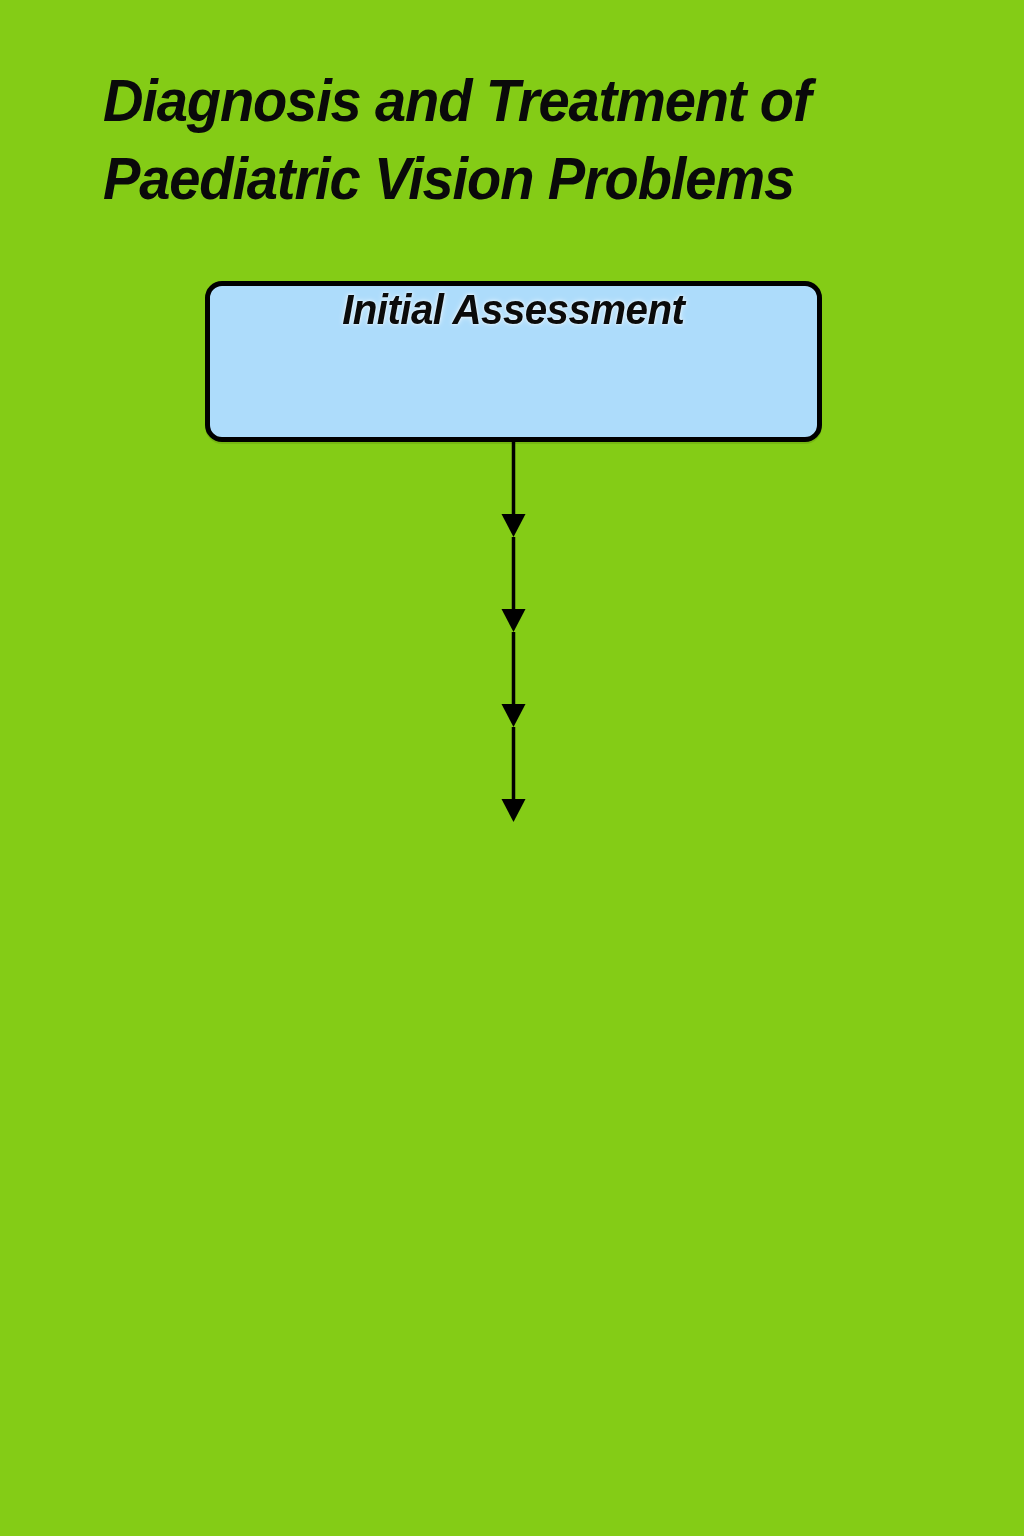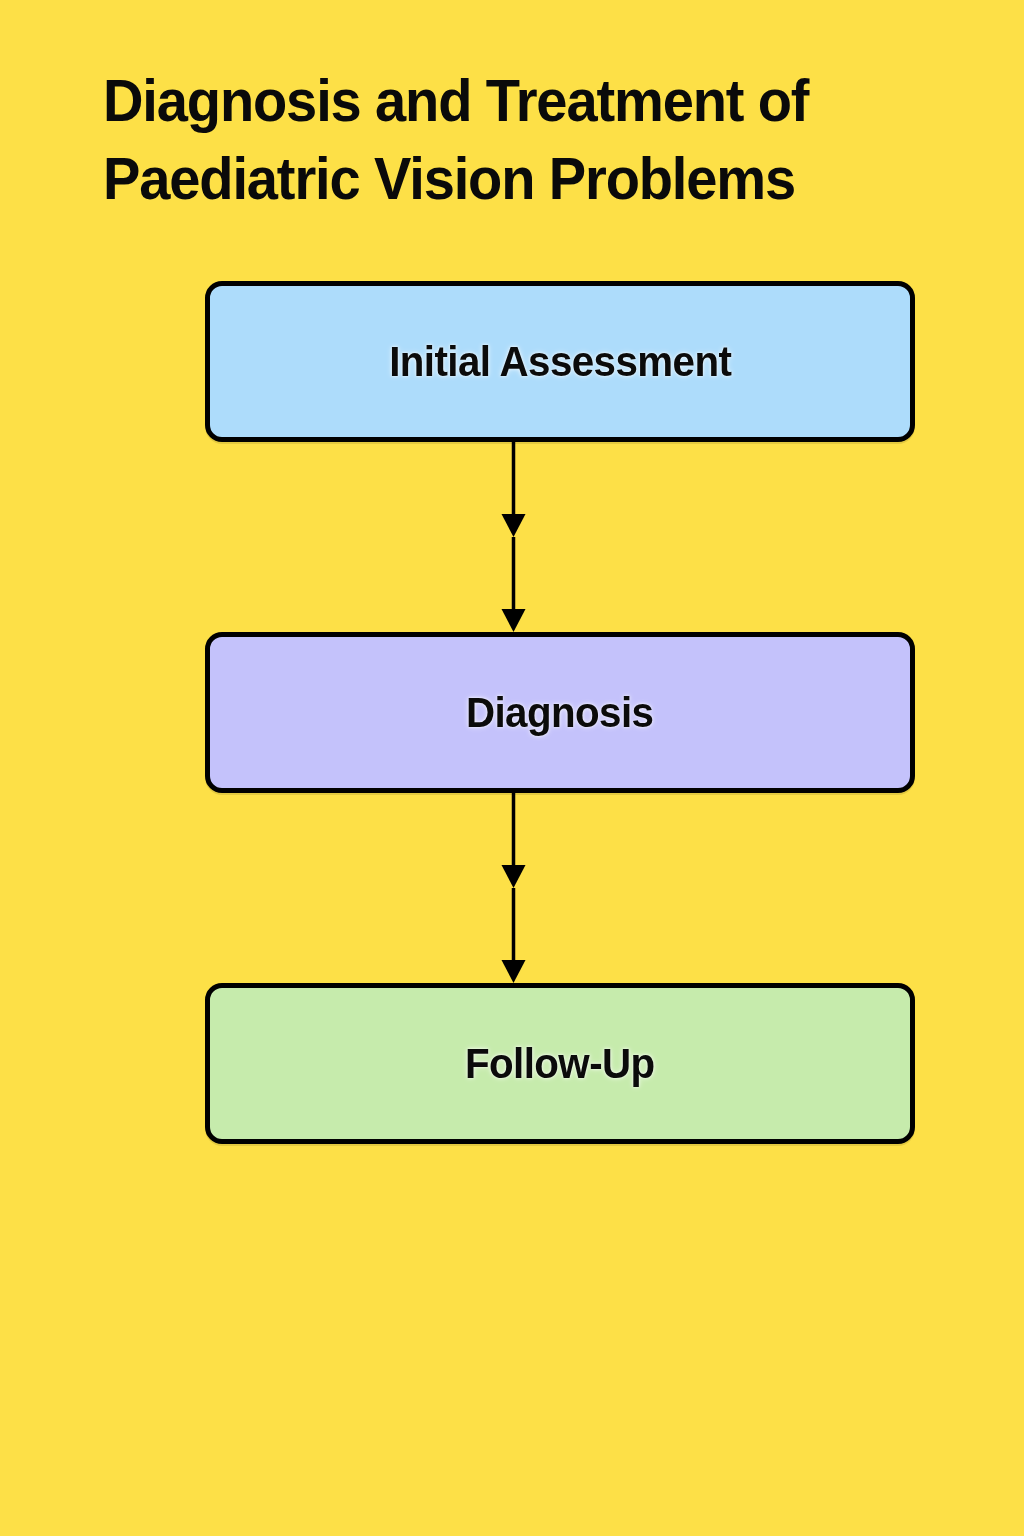--- a/index.html
+++ b/index.html
@@ -44,26 +44,26 @@
   .flow {
     position: absolute;
     left: 205px;
     top: 281px;
     width: 617px;
   }
 
   .node {
     position: relative;
     box-sizing: border-box;
-    width: 710px;
+    width: 617px;
     height: 161px;
     border: 5px solid #000000;
     border-radius: 17px;
     display: flex;
-    align-items: center;
+    align-items: flex-start;
     justify-content: center;
     box-shadow: 0 2px 0 rgba(0,0,0,0.10);
   }
 
   .node-label {
     font-size: 42px;
     font-weight: 700;
     letter-spacing: -0.6px;
     color: #0b0b0b;
     text-align: center;
@@ -82,21 +82,21 @@
   }
   .connector svg {
     display: block;
     width: 617px;
     height: 95px;
   }
 </style>
 </head>
 <body>
 
-<div id="canvas" style="background: #fde047;">
+<div id="canvas" style="background: #84cc16; font-style: italic;">
 
   <div class="title"><span>Diagnosis and Treatment of</span>
 <span>Paediatric Vision Problems</span></div>
 
   <div class="flow">
 
     <div class="node" id="node-0" style="background: rgb(173, 220, 251); border-color: rgb(0, 0, 0);">
       <span class="node-label">Initial Assessment</span>
     </div>
 
@@ -108,37 +108,31 @@
     </div>
 
 
     <div class="connector">
       <svg viewBox="0 0 617 95" xmlns="http://www.w3.org/2000/svg" aria-hidden="true">
         <line x1="308.5" y1="0" x2="308.5" y2="74" stroke="#000000" stroke-width="3.5"></line>
         <polygon points="296.5,72 320.5,72 308.5,95" fill="#000000"></polygon>
       </svg>
     </div>
 
-    <div class="node" id="node-2" style="background: rgb(196, 194, 251); border-color: rgb(0, 0, 0);">
-      <span class="node-label">Diagnosis</span>
-    </div>
 
     <div class="connector">
       <svg viewBox="0 0 617 95" xmlns="http://www.w3.org/2000/svg" aria-hidden="true">
         <line x1="308.5" y1="0" x2="308.5" y2="74" stroke="#000000" stroke-width="3.5"></line>
         <polygon points="296.5,72 320.5,72 308.5,95" fill="#000000"></polygon>
       </svg>
     </div>
 
 
     <div class="connector">
       <svg viewBox="0 0 617 95" xmlns="http://www.w3.org/2000/svg" aria-hidden="true">
         <line x1="308.5" y1="0" x2="308.5" y2="74" stroke="#000000" stroke-width="3.5"></line>
         <polygon points="296.5,72 320.5,72 308.5,95" fill="#000000"></polygon>
       </svg>
     </div>
 
-    <div class="node" id="node-4" style="background: rgb(198, 235, 172); border-color: rgb(0, 0, 0);">
-      <span class="node-label">Follow-Up</span>
-    </div>
 
   </div>
 </div>
 
 </body></html>

